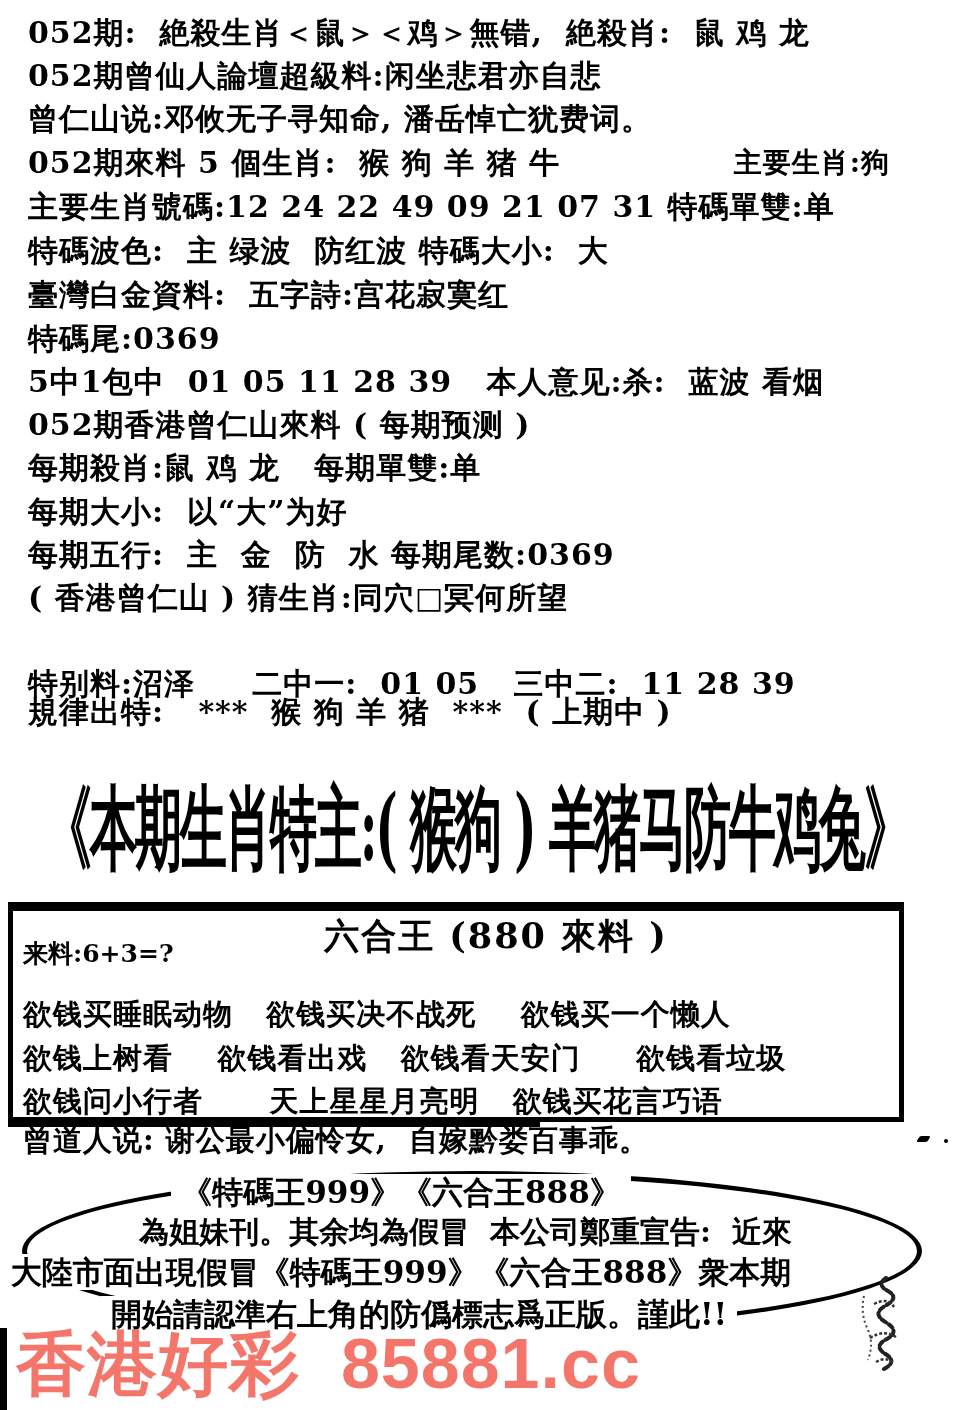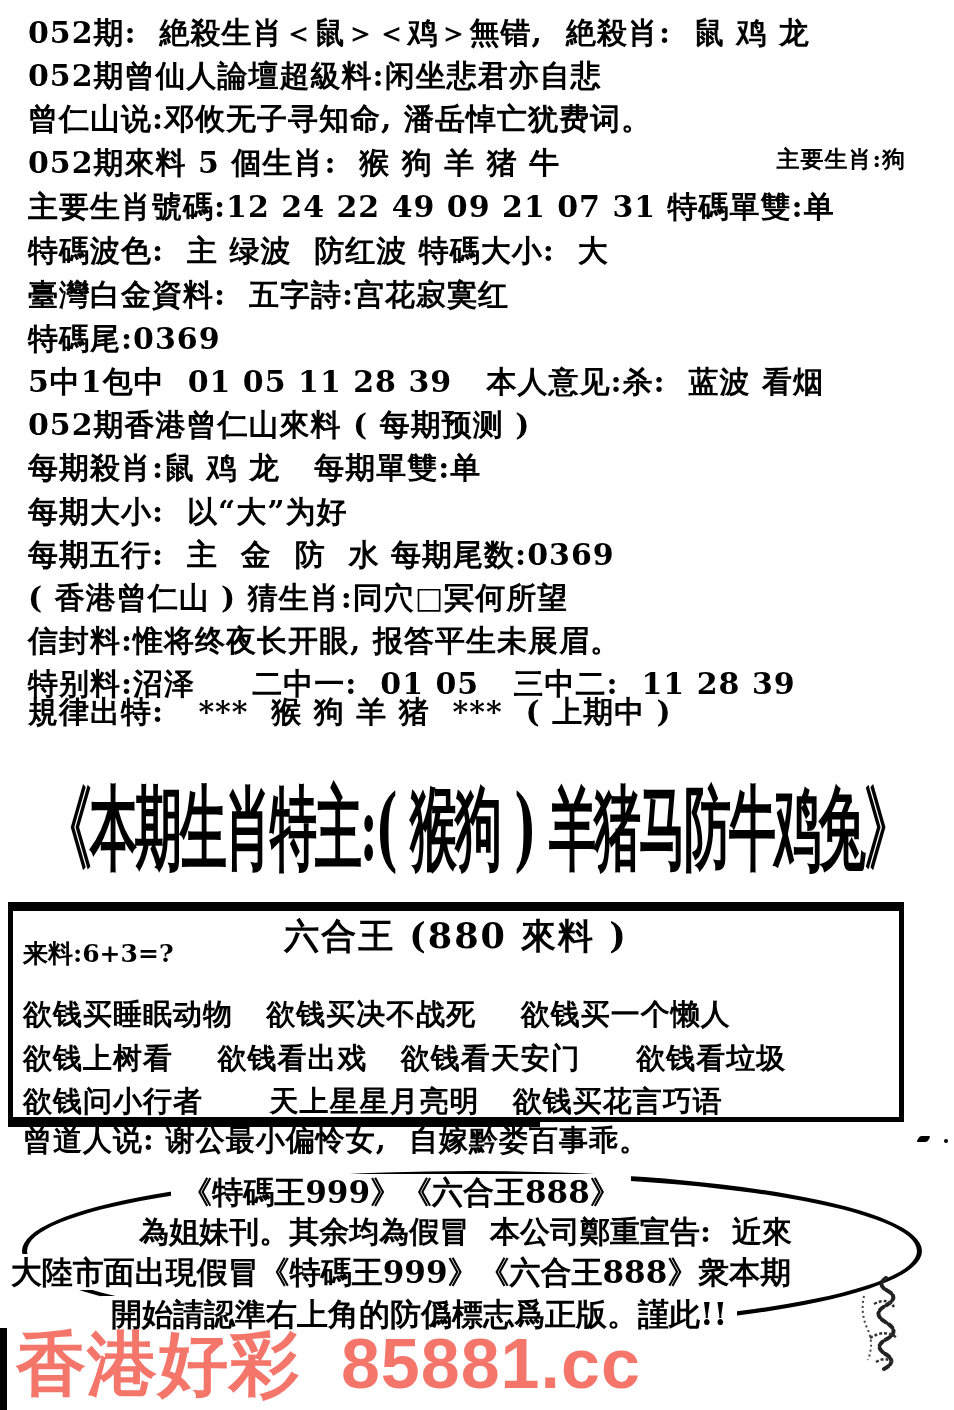--- a/index.html
+++ b/index.html
@@ -11,36 +11,36 @@
     overflow:hidden;
   }
   .tline{
     position:absolute;left:28px;
     font-size:30px;font-weight:bold;
     white-space:pre;letter-spacing:1px;
     line-height:38px;
     text-align:right;
   }
   .tline-right{
-    position:absolute;right:48px;
-    font-size:23px;font-weight:bold;white-space:pre;letter-spacing:1px;margin-left:32px;
+    position:absolute;right:64px;
+    font-size:28px;font-weight:bold;white-space:pre;letter-spacing:1px;margin-left:32px;
   }
   #headline{
     position:absolute;top:766px;left:0;width:954px;
     text-align:center;font-size:47px;font-weight:bold;
     white-space:nowrap;letter-spacing:-2px;line-height:64px;
     transform:scaleY(1.95);transform-origin:top center;
   }
   #king-box{
     position:absolute;left:8px;top:902px;width:886px;height:206px;
     border:5px solid #000;border-top-width:9px;
   }
   #king-box .bx-title{
     position:absolute;top:2px;left:0;width:100%;text-align:center;
-    font-size:35px;font-weight:bold;white-space:pre;letter-spacing:2px;
+    font-size:35px;font-weight:bold;white-space:pre;letter-spacing:2px;padding-left:40px;
   }
   #king-box .bx-corner{
     position:absolute;top:26px;left:10px;
     font-size:25px;font-weight:bold;white-space:pre;
   }
   .bx-line{
     position:absolute;left:10px;
     font-size:29px;font-weight:bold;white-space:pre;letter-spacing:1px;margin-top:20px;
   }
   #box-bottom-extra{
@@ -92,21 +92,20 @@
   <div class="tline" style="top:188px">主要生肖號碼:12 24 22 49 09 21 07 31 特碼單雙:单</div>
   <div class="tline" style="top:232px">特碼波色:  主 绿波  防红波 特碼大小:  大</div>
   <div class="tline" style="top:276px">臺灣白金資料:  五字詩:宫花寂寞红</div>
   <div class="tline" style="top:320px">特碼尾:0369</div>
   <div class="tline" style="top:363px">5中1包中  01 05 11 28 39   本人意见:杀:  蓝波 看烟</div>
   <div class="tline" style="top:406px">052期香港曾仁山來料 ( 每期预测 )</div>
   <div class="tline" style="top:449px">每期殺肖:鼠 鸡 龙   每期單雙:单</div>
   <div class="tline" style="top:493px">每期大小:  以“大”为好</div>
   <div class="tline" style="top:536px">每期五行:  主  金  防  水 每期尾数:0369</div>
   <div class="tline" style="top:579px">( 香港曾仁山 ) 猜生肖:同穴□冥何所望</div>
-  <div class="tline" style="top:622px">信封料:惟将终夜长开眼, 报答平生未展眉。</div>
   <div class="tline" style="top:665px">特别料:沼泽     二中一:  01 05   三中二:  11 28 39</div>
   <div class="tline" style="top:693px">規律出特:   ***  猴 狗 羊 猪  ***  ( 上期中 )</div>
 
   <div id="headline">《本期生肖特主:( 猴狗 )  羊猪马防牛鸡兔》</div>
 
   <div id="king-box">
     <div class="bx-title">六合王 (880 來料 )</div>
     <div class="bx-corner">来料:6+3=?</div>
     <div class="bx-line" style="top:64px">欲钱买睡眠动物   欲钱买决不战死    欲钱买一个懒人</div>
     <div class="bx-line" style="top:108px">欲钱上树看    欲钱看出戏   欲钱看天安门     欲钱看垃圾</div>

